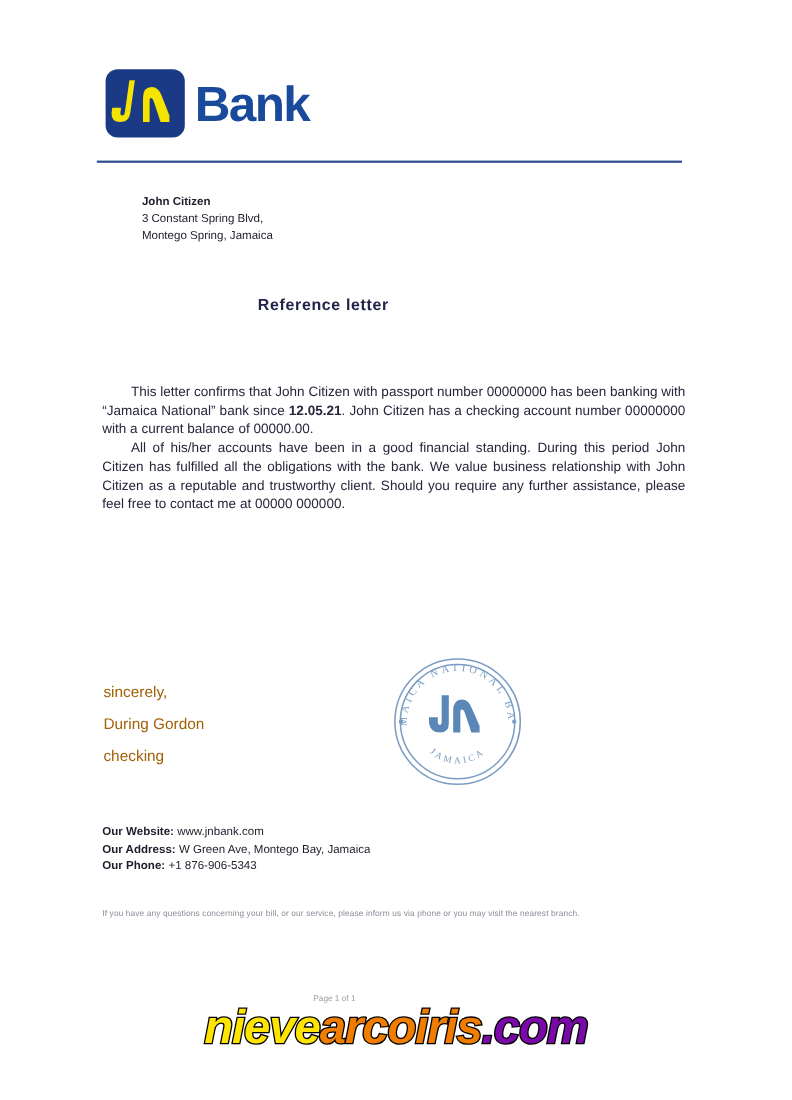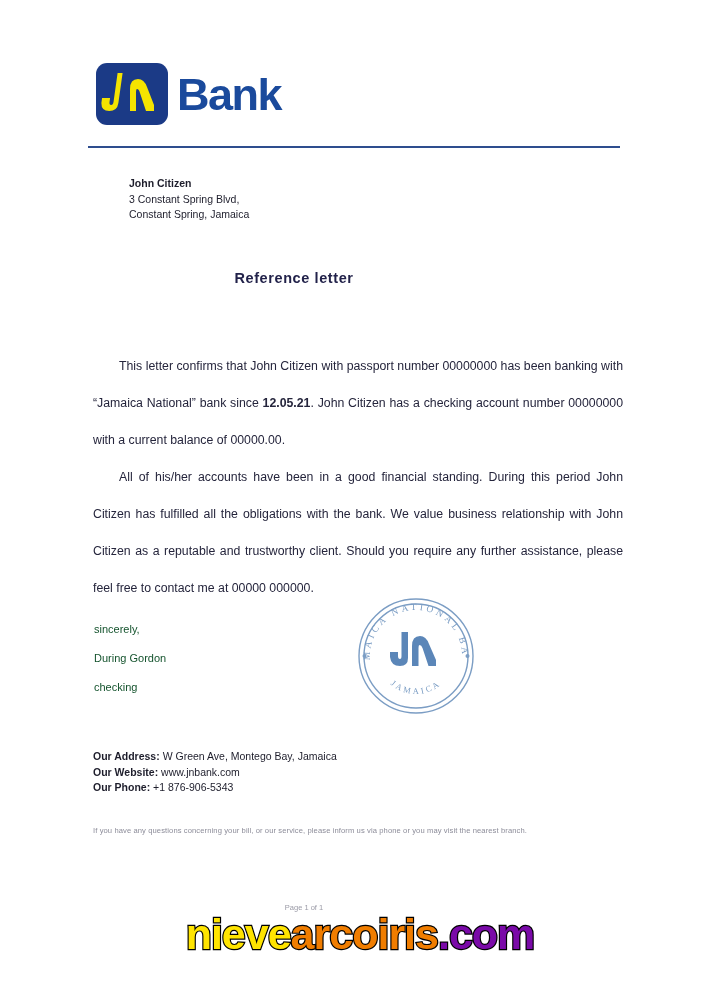--- a/index.html
+++ b/index.html
@@ -83,38 +83,38 @@
     letter-spacing: 0.6px;
   }
 
   
   .body-block {
     position: absolute;
     left: 93px;
     top: 348px;
     width: 530px;
     font-size: 12.3px;
-    line-height: 37px;
+    line-height: 17px;
     color: #25253c;
     text-align: justify;
   }
   .body-block p {
     margin: 0;
     text-indent: 26px;
   }
   .body-block b { font-weight: bold; }
 
   
   .signature {
     position: absolute;
     left: 94px;
     top: 615px;
-    font-size: 11px;
+    font-size: 14px;
     line-height: 29px;
-    color: #14532d;
+    color: #a16207;
   }
 
   
   .stamp {
     position: absolute;
     left: 356px;
     top: 596px;
     width: 120px;
     height: 120px;
   }
@@ -159,20 +159,21 @@
     left: 0;
     top: 913px;
     width: 720px;
     text-align: center;
     font-size: 43px;
     font-weight: bold;
     letter-spacing: -1px;
     font-family: "Liberation Sans", sans-serif;
     line-height: 1;
     white-space: nowrap;
+    font-style: italic;
   }
   .watermark span {
     -webkit-text-stroke: 2.4px #000000;
     paint-order: stroke fill;
   }
   .wm-a { color: #ffe400; }
   .wm-b { color: #f07d00; }
   .wm-c { color: #7a0aa8; }
 </style>
 </head>
@@ -187,21 +188,21 @@
         <path d="M34 48 L34 26 Q34 16 42 16 Q48 16 51 24 L58 42 L58 48 L50 48 L44 30 Q43 26 41 26 Q40 26 40 30 L40 48 Z" fill="#f5e400"></path>
       </svg>
     </div>
     <div class="logo-word">Bank</div>
   </div>
   <div class="header-rule"></div>
 
   <div class="recipient">
     <div class="name">John Citizen</div>
     <div>3 Constant Spring Blvd,</div>
-    <div>Constant Spring, Jamaica</div>
+    <div>Montego Spring, Jamaica</div>
   </div>
 
   <div class="doc-title">Reference letter</div>
 
   <div class="body-block">
     <p><span>This letter confirms that John Citizen with passport number 00000000 has been banking with “Jamaica National” bank since </span><b>12.05.21</b><span>. John Citizen has a checking account number 00000000 with a current balance of 00000.00.</span></p>
     <p>All of his/her accounts have been in a good financial standing. During this period John Citizen has fulfilled all the obligations with the bank. We value business relationship with John Citizen as a reputable and trustworthy client. Should you require any further assistance, please feel free to contact me at 00000 000000.</p>
   </div>
 
   <div class="signature">
@@ -227,22 +228,22 @@
         <textPath href="#arcBottom" startOffset="50%" text-anchor="middle">JAMAICA</textPath>
       </text>
       <g fill="#5b86b8">
         <path d="M52 36 L52 62 Q52 70 44 70 Q35 70 34 61 L34 56 L42 56 L42 60 Q42 63 44 63 Q45.5 63 45.5 60 L45.5 36 Z"></path>
         <path d="M56 70 L56 50 Q56 40 64 40 Q70 40 73 48 L80 64 L80 70 L72.5 70 L66.5 52 Q65.5 49 63.5 49 Q62.5 49 62.5 52 L62.5 70 Z"></path>
       </g>
     </svg>
   </div>
 
   <div class="contact">
+    <div><span class="lbl">Our Website:</span> <span>www.jnbank.com</span></div>
     <div><span class="lbl">Our Address:</span> <span>W Green Ave, Montego Bay, Jamaica</span></div>
-    <div><span class="lbl">Our Website:</span> <span>www.jnbank.com</span></div>
     <div><span class="lbl">Our Phone:</span> <span>+1 876-906-5343</span></div>
   </div>
 
   <div class="fineprint">If you have any questions concerning your bill, or our service, please inform us via phone or you may visit the nearest branch.</div>
 
   <div class="pagenum">Page 1 of 1</div>
 
   <div class="watermark"><span class="wm-a">nieve</span><span class="wm-b">arcoiris</span><span class="wm-c">.com</span></div>
 
 </div>

